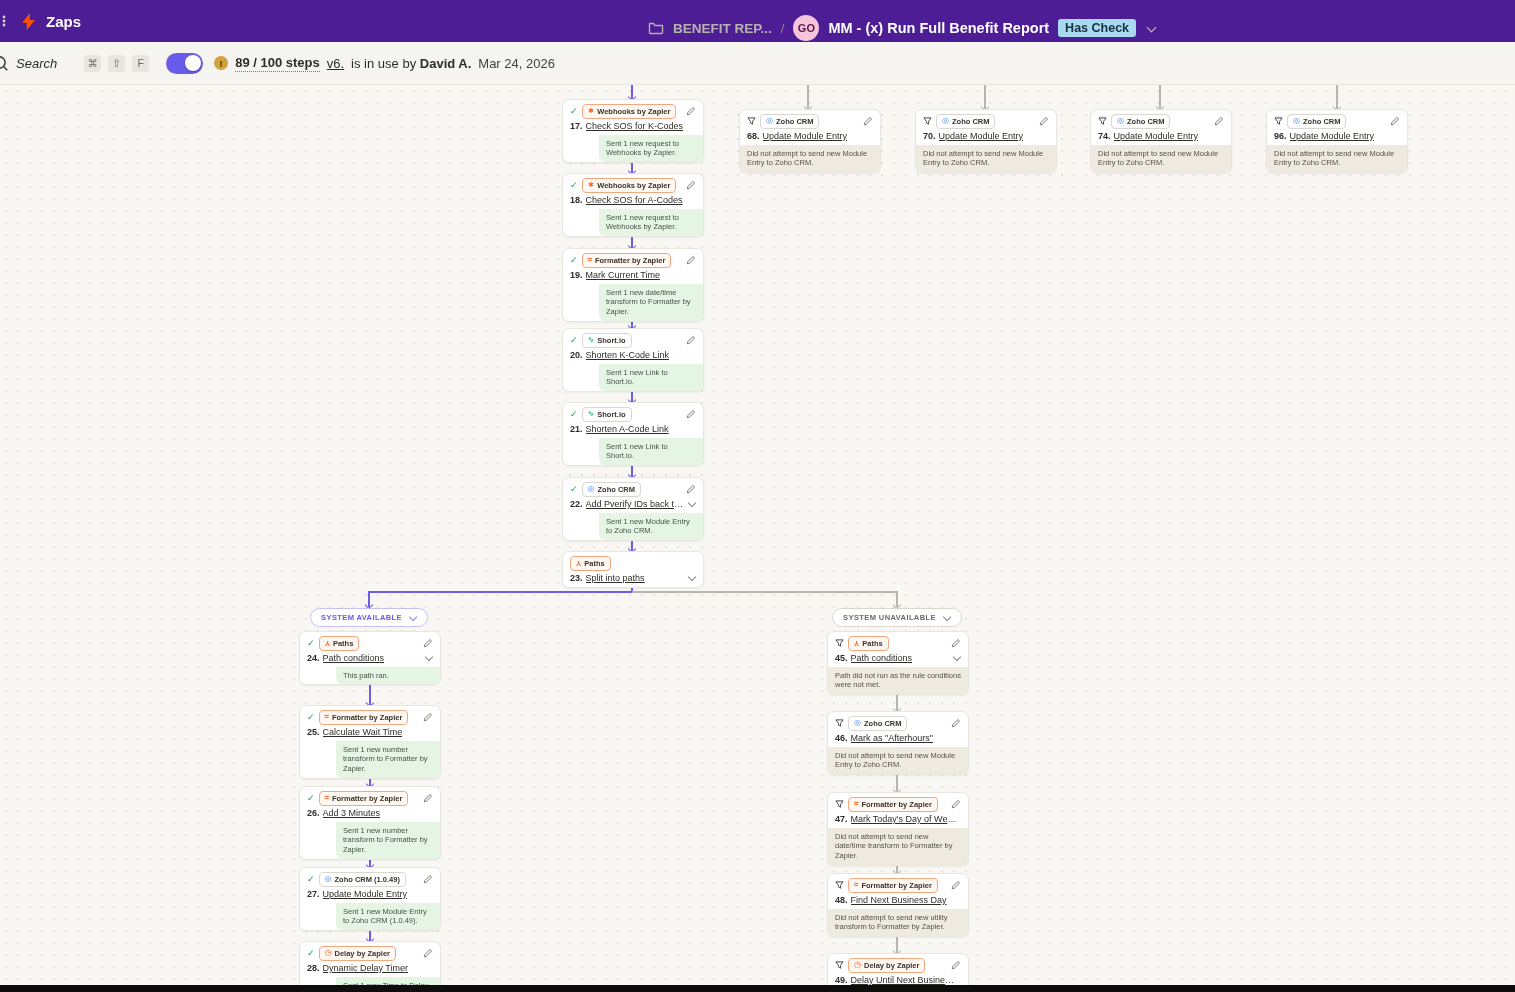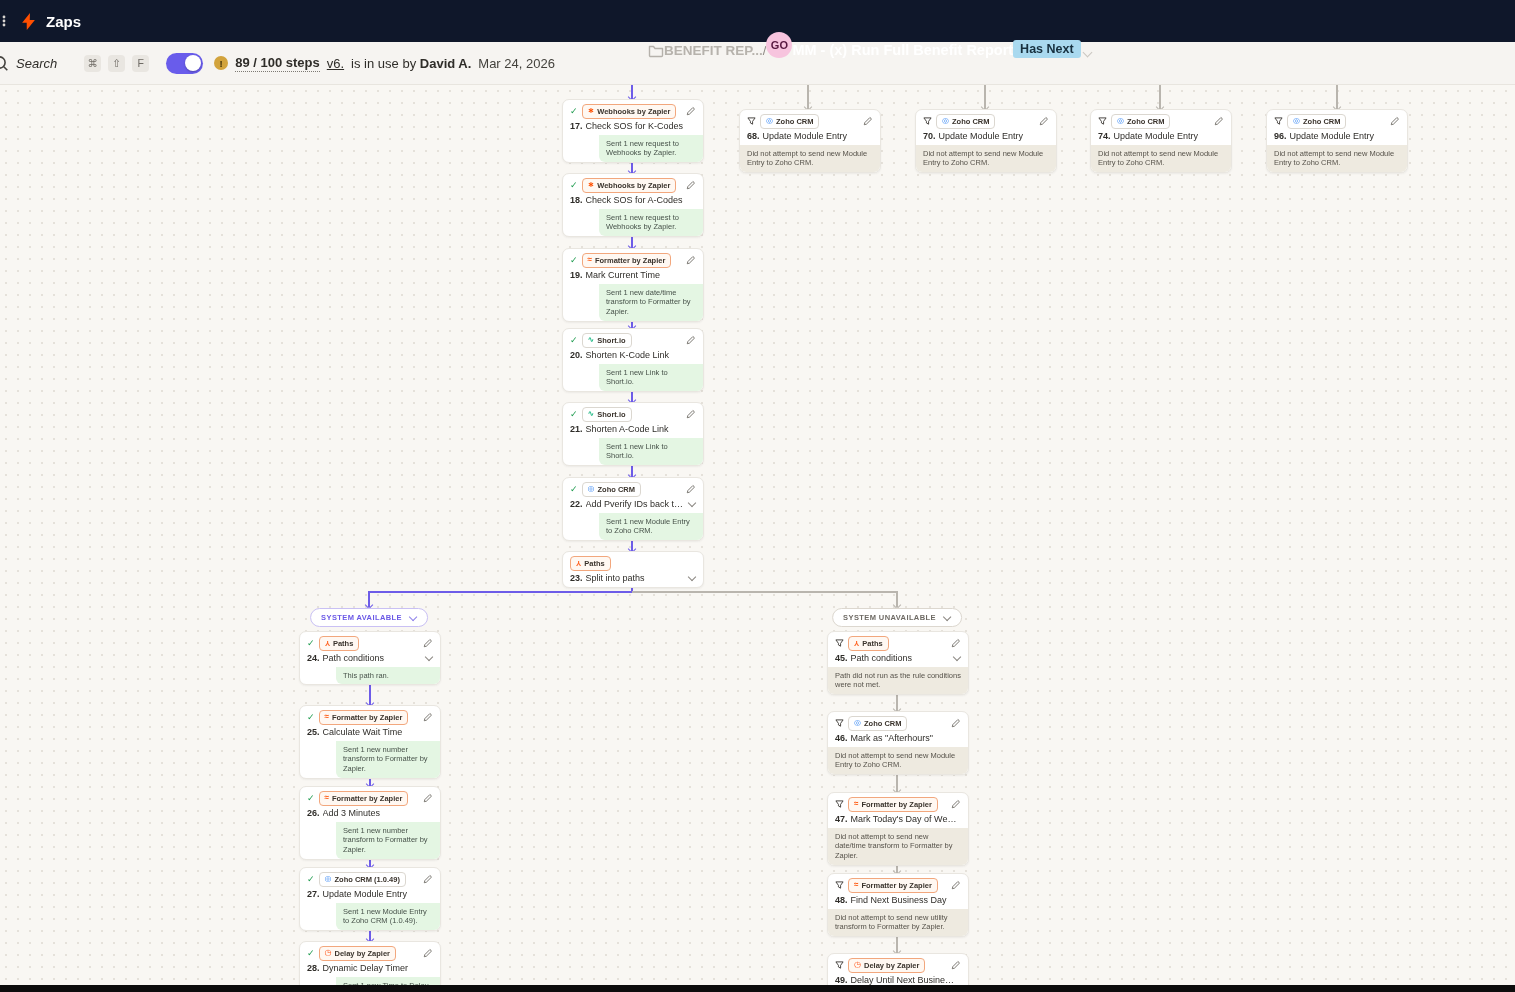--- a/index.html
+++ b/index.html
@@ -1,26 +1,26 @@
 <!DOCTYPE html>
 <html><head>
 <meta charset="utf-8">
 <title>Zap Editor</title>
 <style>
   html,body{margin:0;padding:0;width:1515px;height:992px;overflow:hidden;
     font-family:"Liberation Sans","DejaVu Sans",sans-serif;background:#f9f7f3;}
   *{box-sizing:border-box;}
 
   
-  .topbar{position:absolute;top:0;left:0;width:100%;height:42px;background:#0f172a;
+  .topbar{position:absolute;top:0;left:0;width:100%;height:42px;background:#4c1d95;
     display:flex;align-items:center;z-index:20;}
   .grid-icon{margin-left:-5px;display:flex;}
   .bolt{margin-left:14px;display:flex;}
   .brand{color:#fff;font-weight:700;font-size:15px;margin-left:10px;cursor:pointer;}
-  .crumbs{position:absolute;left:648px;top:16px;height:42px;display:flex;align-items:flex-end;}
+  .crumbs{position:absolute;left:648px;top:7px;height:42px;display:flex;align-items:center;gap:9px;}
   .folder{display:flex;}
   .crumb-folder{color:#b6b2ac;font-size:13.5px;font-weight:600;white-space:nowrap;}
   .sep{color:#8f8b85;font-size:13px;}
   .avatar{width:26px;height:26px;border-radius:50%;background:#f7c4de;color:#57173f;
     font-size:11px;font-weight:700;display:flex;align-items:center;justify-content:center;}
   .zap-title{color:#fff;font-size:14.5px;font-weight:700;white-space:nowrap;}
   .draft{background:#a9d9ef;color:#17303f;font-size:12.5px;font-weight:600;
     padding:2px 7px;border-radius:3px;white-space:nowrap;}
   .tchev{width:9px;height:9px;position:relative;margin-left:2px;}
   .tchev::before{content:"";position:absolute;left:1px;top:0;width:6px;height:6px;
@@ -59,21 +59,21 @@
   .fl{display:flex;}
   .pill{display:inline-flex;align-items:center;gap:3px;border-radius:4px;padding:1.5px 5px;
     font-size:7.5px;font-weight:700;color:#3a332c;line-height:1.3;white-space:nowrap;}
   .pill.orange{border:1px solid #f2a77d;background:#fff8f2;}
   .pill.gray{border:1px solid #dbd7d0;background:#fff;}
   .ai{font-size:8px;line-height:1;}
   .rot{display:inline-block;transform:rotate(180deg);font-weight:700;}
   .ed{margin-left:auto;display:flex;cursor:pointer;}
   .ttl{display:flex;align-items:center;padding:0 7px 4px;color:#2f2d29;line-height:1.15;}
   .ttl b{font-weight:700;margin-right:3px;}
-  .tname{white-space:nowrap;overflow:hidden;text-overflow:ellipsis;max-width:106px;}
+  .tname{white-space:nowrap;overflow:hidden;text-overflow:ellipsis;max-width:106px;text-decoration:underline;}
   .chev{width:8px;height:8px;margin-left:auto;position:relative;flex:none;cursor:pointer;}
   .chev::before{content:"";position:absolute;left:1px;top:0;width:5px;height:5px;
     border-right:1.3px solid #8a8680;border-bottom:1.3px solid #8a8680;transform:rotate(45deg);}
   .foot{padding:3.5px 7px;font-size:7.5px;line-height:1.32;border-radius:0 0 6px 6px;}
   .fs{background:#e4f6e3;color:#47524a;margin-left:36px;}
   .fn{background:#eeeae0;color:#56524a;}
 
   .vl{position:absolute;width:1.5px;background:currentColor;z-index:1;}
   .vl.ar::after{content:"";position:absolute;bottom:-0.5px;left:-2.3px;width:5px;height:5px;
     border-right:1.5px solid currentColor;border-bottom:1.5px solid currentColor;transform:rotate(45deg);}
@@ -115,21 +115,21 @@
   <div class="crumbs">
     <span class="folder">
       <svg width="16" height="14" viewBox="0 0 16 14">
           <path d="M1.5 2.5h4l1.5 2h7.5v7a1 1 0 0 1-1 1h-11a1 1 0 0 1-1-1v-9z" fill="none" stroke="#b5b1ab" stroke-width="1.4" stroke-linejoin="round"></path>
         </svg>
     </span>
     <span class="crumb-folder">BENEFIT REP...</span>
     <span class="sep">/</span>
     <span class="avatar">GO</span>
     <span class="zap-title">MM - (x) Run Full Benefit Report</span>
-    <span class="draft">Has Next</span>
+    <span class="draft">Has Check</span>
     <span class="tchev"></span>
   </div>
 </header>
 
 <div class="toolbar">
   <span class="search-icon">
     <svg width="17" height="17" viewBox="0 0 17 17">
         <circle cx="7.5" cy="7.5" r="5.6" fill="none" stroke="#45433f" stroke-width="1.6"></circle>
         <line x1="11.8" y1="11.8" x2="15.3" y2="15.3" stroke="#45433f" stroke-width="1.6"></line>
       </svg>

